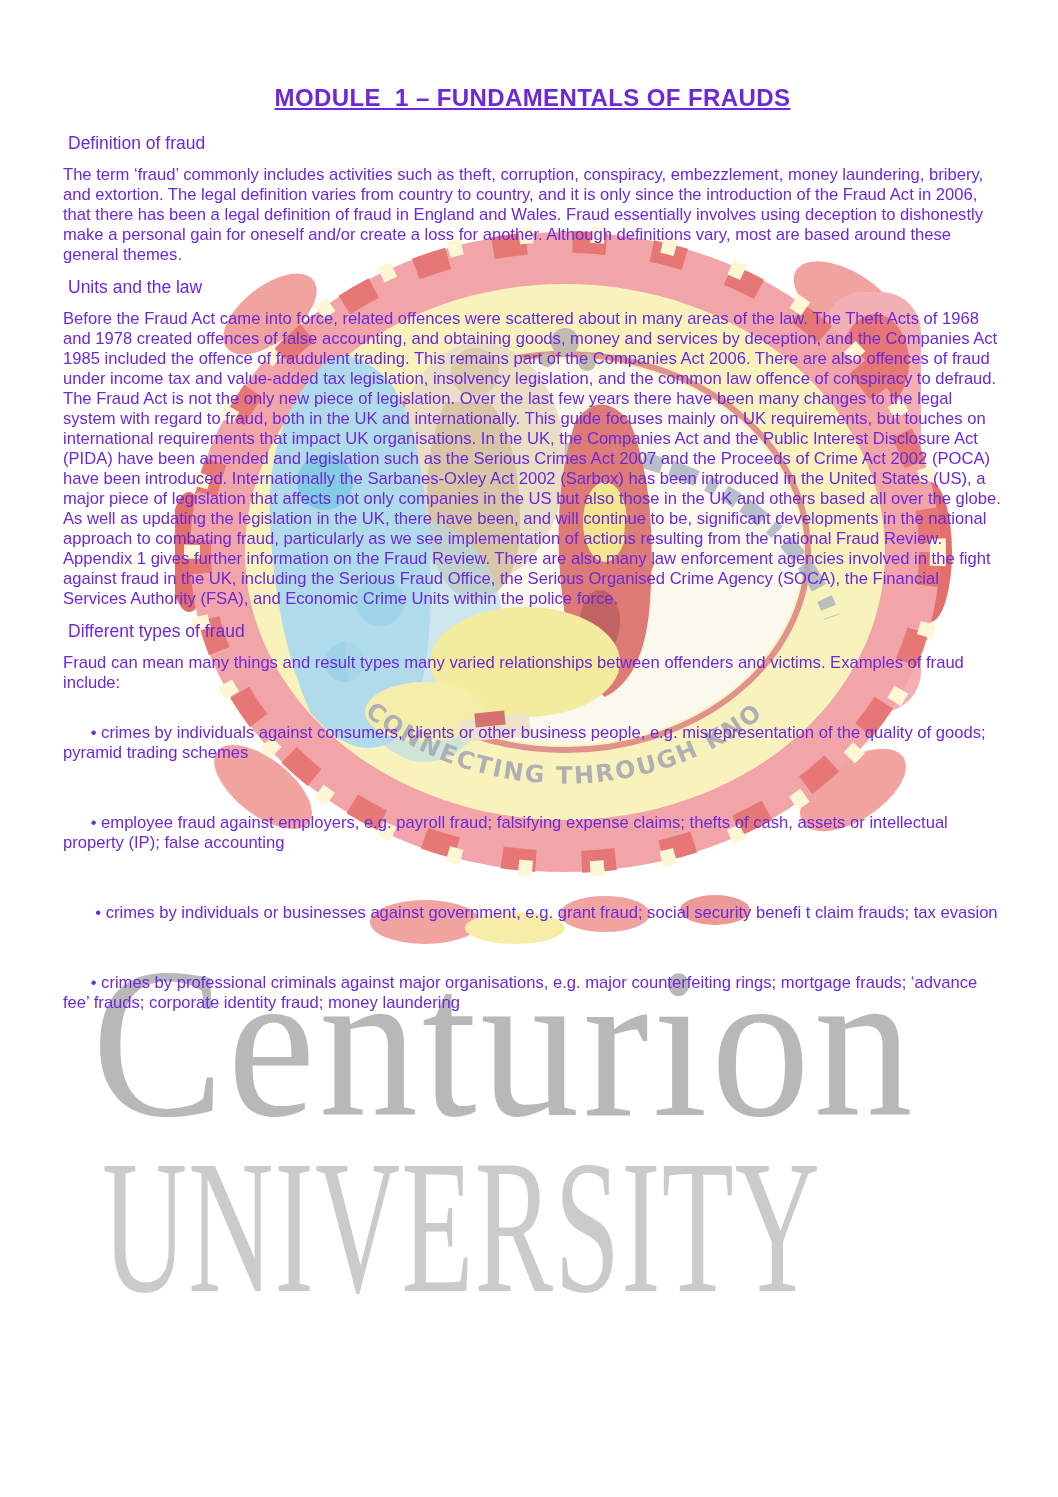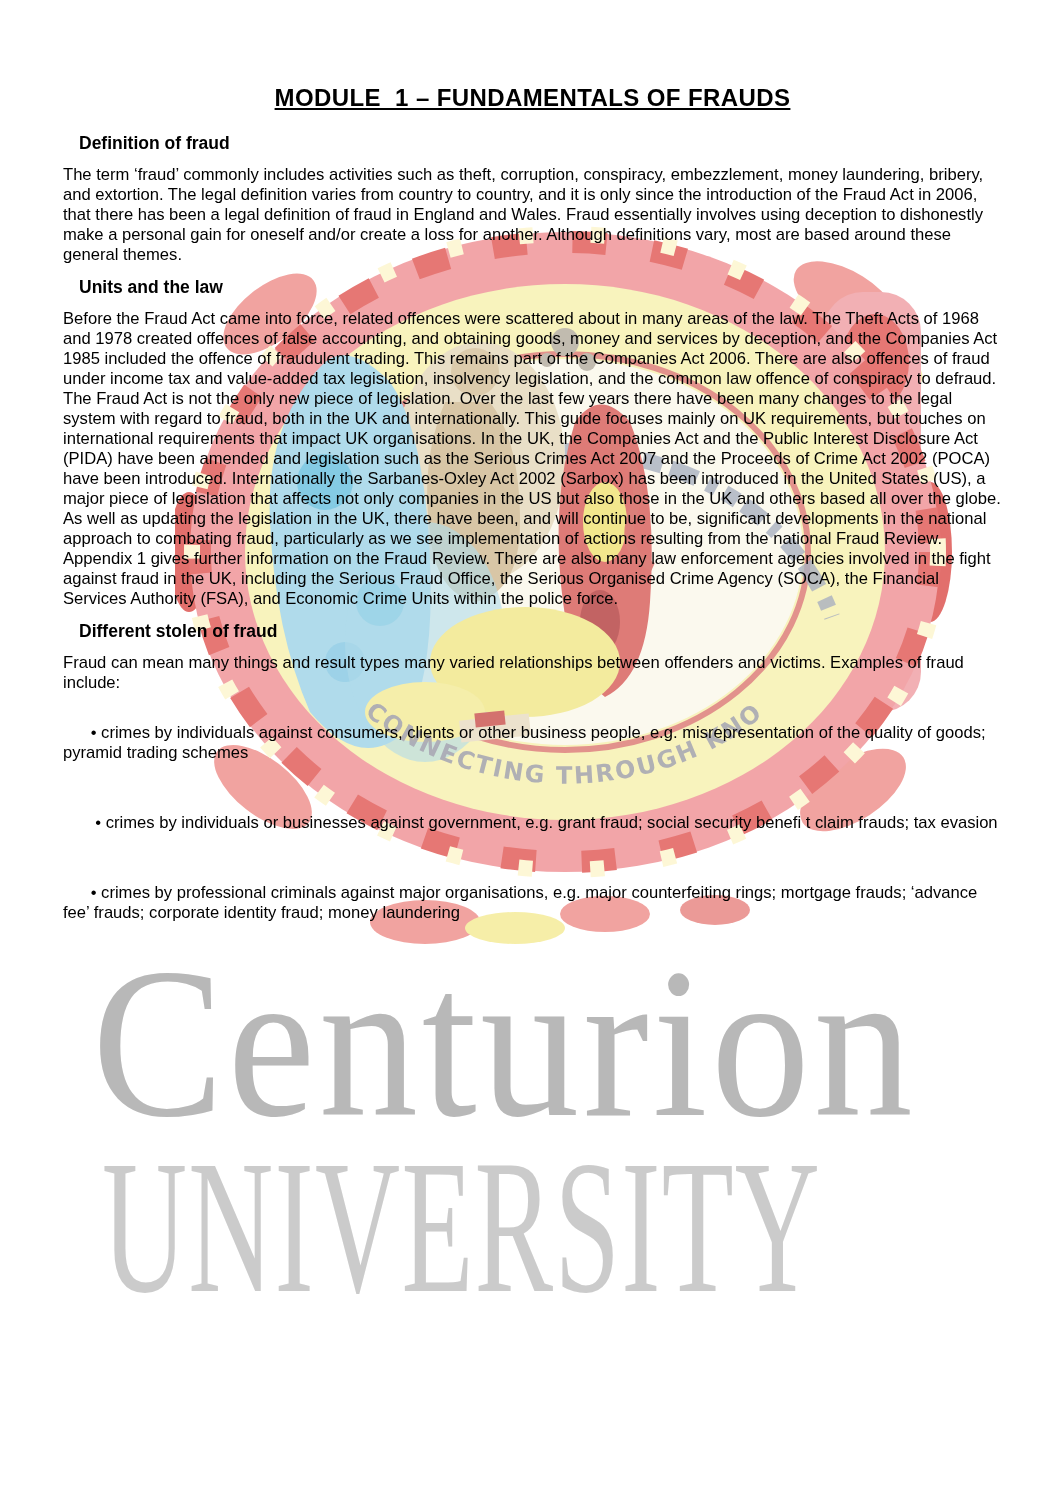--- a/index.html
+++ b/index.html
@@ -11,24 +11,24 @@
   .seal{position:absolute;left:175px;top:222px;width:790px;height:745px;opacity:.85;}
   .wm-word{position:absolute;font-family:"Liberation Serif",serif;line-height:1;
            transform-origin:left top;white-space:nowrap;user-select:none;}
   .wm-centurion{left:92px;top:935px;font-size:215px;letter-spacing:4px;color:#a7a7a7;
                 transform:scaleX(.92);opacity:.8;}
   .wm-university{left:102px;top:1132px;font-size:190px;letter-spacing:2px;color:#c3c3c3;
                  transform:scaleX(.62);opacity:.85;}
 
   
   .content{position:absolute;inset:0;z-index:1;box-sizing:border-box;
-           padding:84px 56px 4px 63px;color:#000000;}
+           padding:84px 56px 4px 63px;color:#6d28d9;}
   .title{font-size:24px;font-weight:bold;text-align:center;text-decoration:underline;
          margin:0 0 21px 0;white-space:pre-wrap;letter-spacing:.4px;}
-  .h2{font-size:17.5px;font-weight:bold;margin:12px 0 11px 16px;}
+  .h2{font-size:17.5px;font-weight:normal;margin:12px 0 11px 5px;}
   .body{font-size:16.6px;line-height:20px;margin:0 0 10px 0;max-width:939px;
         white-space:pre-wrap;}
   .bullet{position:relative;}
   .btxt{position:relative;z-index:2;}
   .hl-band{position:absolute;left:25px;top:17px;width:835px;height:15px;
            background:#cbc6e8;z-index:1;}
 </style>
 </head>
 <body>
 
@@ -106,25 +106,28 @@
   <div class="content">
 
     <h1 class="title">MODULE  1 – FUNDAMENTALS OF FRAUDS</h1>
 
     <h2 class="h2">Definition of fraud</h2>
     <p class="body">The term ‘fraud’ commonly includes activities such as theft, corruption, conspiracy, embezzlement, money laundering, bribery, and extortion. The legal definition varies from country to country, and it is only since the introduction of the Fraud Act in 2006, that there has been a legal definition of fraud in England and Wales. Fraud essentially involves using deception to dishonestly make a personal gain for oneself and/or create a loss for another. Although definitions vary, most are based around these general themes.</p>
 
     <h2 class="h2">Units and the law</h2>
     <p class="body">Before the Fraud Act came into force, related offences were scattered about in many areas of the law. The Theft Acts of 1968 and 1978 created offences of false accounting, and obtaining goods, money and services by deception, and the Companies Act 1985 included the offence of fraudulent trading. This remains part of the Companies Act 2006. There are also offences of fraud under income tax and value-added tax legislation, insolvency legislation, and the common law offence of conspiracy to defraud. The Fraud Act is not the only new piece of legislation. Over the last few years there have been many changes to the legal system with regard to fraud, both in the UK and internationally. This guide focuses mainly on UK requirements, but touches on international requirements that impact UK organisations. In the UK, the Companies Act and the Public Interest Disclosure Act (PIDA) have been amended and legislation such as the Serious Crimes Act 2007 and the Proceeds of Crime Act 2002 (POCA) have been introduced. Internationally the Sarbanes-Oxley Act 2002 (Sarbox) has been introduced in the United States (US), a major piece of legislation that affects not only companies in the US but also those in the UK and others based all over the globe. As well as updating the legislation in the UK, there have been, and will continue to be, significant developments in the national approach to combating fraud, particularly as we see implementation of actions resulting from the national Fraud Review. Appendix 1 gives further information on the Fraud Review. There are also many law enforcement agencies involved in the fight against fraud in the UK, including the Serious Fraud Office, the Serious Organised Crime Agency (SOCA), the Financial Services Authority (FSA), and Economic Crime Units within the police force.</p>
 
-    <h2 class="h2">Different stolen of fraud</h2>
+    <h2 class="h2">Different types of fraud</h2>
     <p class="body">Fraud can mean many things and result types many varied relationships between offenders and victims. Examples of fraud include:</p>
 
     <p class="body bullet">
       <span class="btxt">• crimes by individuals against consumers, clients or other business people, e.g. misrepresentation of the quality of goods; pyramid trading schemes</span>
+    </p>
+    <p class="body bullet">
+      <span class="btxt">• employee fraud against employers, e.g. payroll fraud; falsifying expense claims; thefts of cash, assets or intellectual property (IP); false accounting</span>
     </p>
     <p class="body bullet">
       <span class="btxt"> • crimes by individuals or businesses against government, e.g. grant fraud; social security benefi t claim frauds; tax evasion</span>
     </p>
     <p class="body bullet">
       <span class="btxt">• crimes by professional criminals against major organisations, e.g. major counterfeiting rings; mortgage frauds; ‘advance fee’ frauds; corporate identity fraud; money laundering</span>
     </p>
 
   </div>
 </div>

